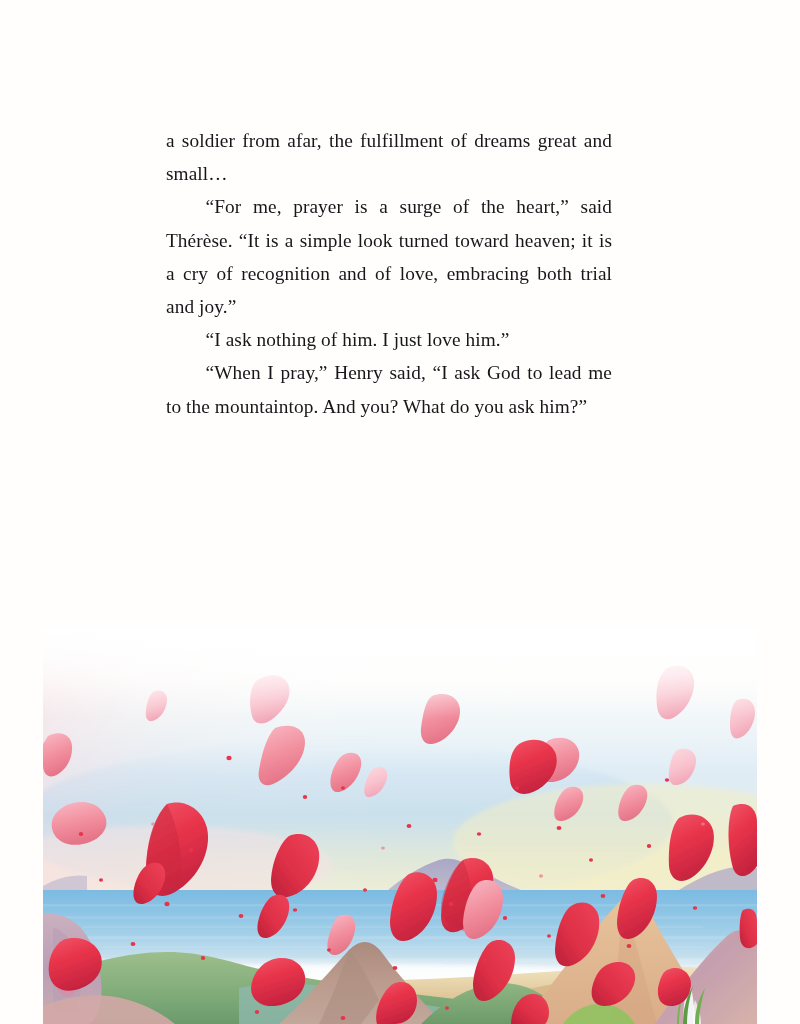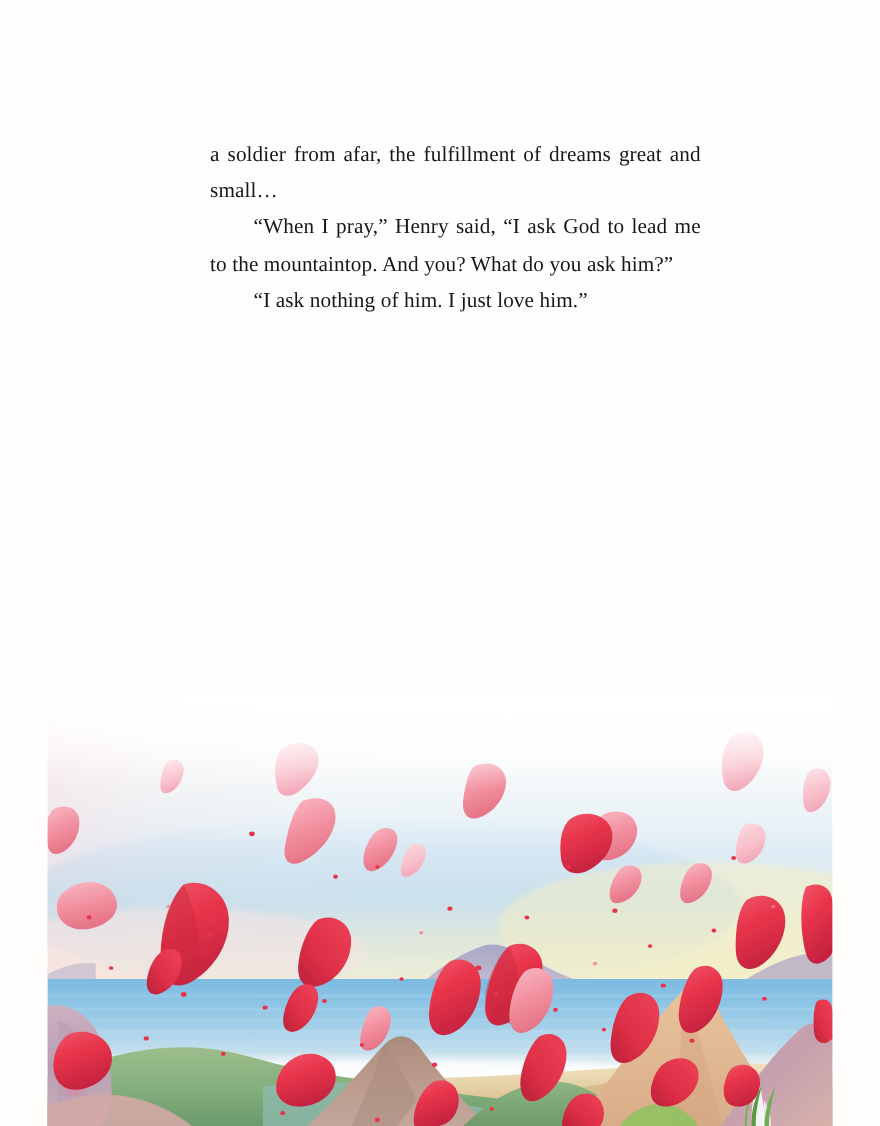--- a/index.html
+++ b/index.html
@@ -18,21 +18,21 @@
 
   
   #page {
     position: absolute;
     inset: 0;
     background: #fffefd;
   }
 
   #text-block {
     position: absolute;
-    left: 191px;
+    left: 166px;
     top: 124px;
     width: 446px;
   }
 
   .para {
     margin: 0;
     font-size: 19.3px;
     line-height: 33.2px;
     color: #17161a;
     text-align: justify;
@@ -66,22 +66,23 @@
     z-index: 5;
   }
 </style>
 </head>
 <body>
 
 <div id="page">
 
   <div id="text-block">
     <p class="para last-line-left">a soldier from afar, the fulfillment of dreams great and small…</p>
+    <p class="para indent last-line-left">“For me, prayer is a surge of the heart,” said Thérèse. “It is a simple look turned toward heaven; it is a cry of recognition and of love, embracing both trial and joy.”</p>
+    <p class="para indent last-line-left">“I ask nothing of him. I just love him.”</p>
     <p class="para indent last-line-left">“When I pray,” Henry said, “I ask God to lead me to the mountaintop. And you? What do you ask him?”</p>
-    <p class="para indent last-line-left">“I ask nothing of him. I just love him.”</p>
   </div>
 
   <div id="illustration">
     <div id="illus-fade"></div>
     <svg viewBox="0 0 714 396" preserveAspectRatio="none">
       <defs>
 
         <linearGradient id="skyGrad" x1="0" y1="0" x2="0" y2="1">
           <stop offset="0%" stop-color="#ffffff"></stop>
           <stop offset="18%" stop-color="#fdfcfb"></stop>

